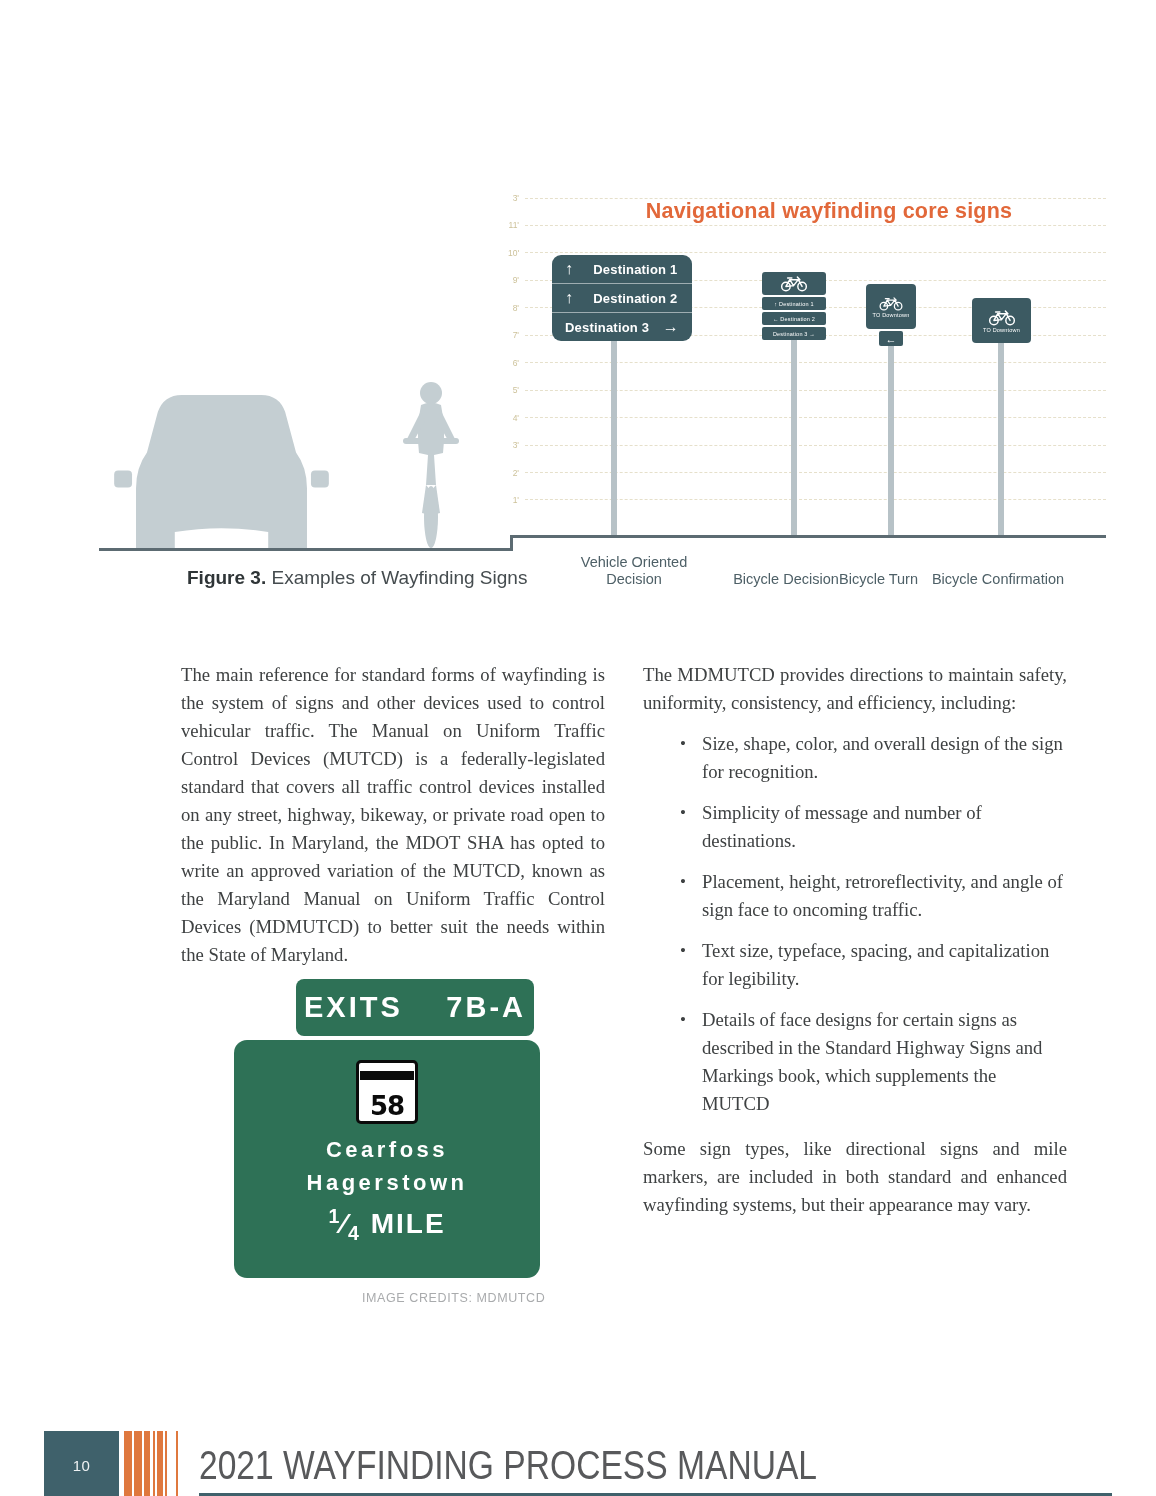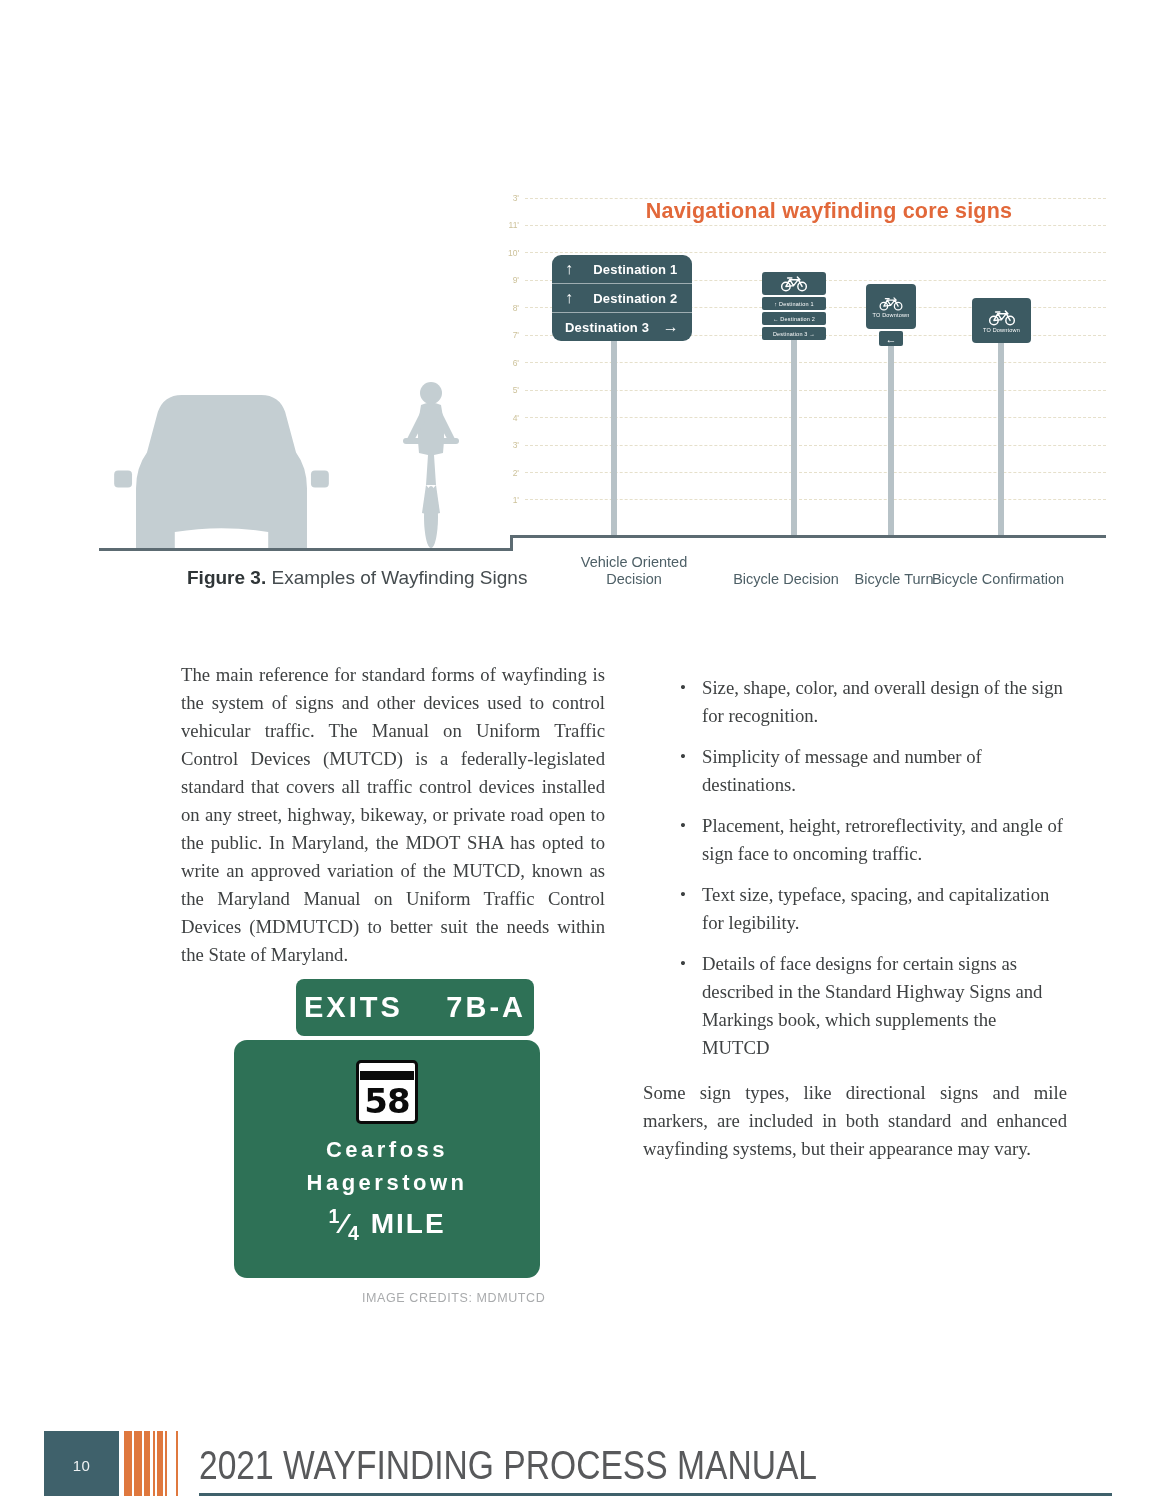--- a/index.html
+++ b/index.html
@@ -51,21 +51,21 @@
                align-items:center; justify-content:center; }
   .sign3 { left:822px; top:273px; width:50px; height:45px; }
   .sign4 { left:928px; top:287px; width:59px; height:45px; }
   .smallsign .to { font-size:5.5px; margin-top:1px; letter-spacing:0.2px; }
   .arrowplate { position:absolute; left:835px; top:320px; width:24px; height:15px;
                 border-radius:2px; display:flex; align-items:center; justify-content:center;
                 font-size:11px; font-weight:bold; }
   .siglabel { position:absolute; text-align:center; font-size:14.5px; color:#4e6067; }
   .lab1 { left:525px; top:543px; width:130px; line-height:17px; }
   .lab2 { left:660px; top:560px; width:164px; }
-  .lab3 { left:788px; top:560px; width:124px; }
+  .lab3 { left:750px; top:560px; width:124px;text-align:right; }
   .lab4 { left:872px; top:560px; width:164px; }
   .caption { position:absolute; left:143px; top:556px; font-size:19px; color:#454c4f; }
   .caption b { color:#2f3537; }
   
   .col { position:absolute; top:650px; width:424px;
          font-family:Liberation Serif, serif; font-size:18.7px;
          line-height:28px; color:#3e4142; }
   .col-left { left:137px; }
   .col-right { left:599px; }
   .col p.just { text-align:justify; }
@@ -80,21 +80,21 @@
   .hwy-tab { position:absolute; left:62px; top:2px; width:238px; height:57px;
              border-radius:8px; display:flex; align-items:center;
              justify-content:space-between; padding:0 8px;
              font-size:29px; font-weight:bold; letter-spacing:3px; }
   .hwy-main { position:absolute; left:0; top:63px; width:306px; height:238px;
               border-radius:13px; text-align:center; }
   .shield { position:relative; width:62px; height:64px; margin:20px auto 0;
             background:#ffffff; border:3px solid #0b0b0b; border-radius:5px; }
   .shield-band { position:absolute; left:1px; right:1px; top:8px; height:9px;
                  background:#0b0b0b; }
-  .shield-num { position:absolute; left:0; right:0; bottom:0px; font-size:34px;
+  .shield-num { position:absolute; left:0; right:0; bottom:0px; font-size:26px;
                 font-weight:bold; color:#0b0b0b;
                 font-family:"DejaVu Sans", sans-serif; letter-spacing:-1px; }
   .hwy-dest { font-size:22px; font-weight:bold; letter-spacing:3.5px; }
   .dest1 { margin-top:13px; }
   .dest2 { margin-top:7px; }
   .hwy-dist { margin-top:9px; font-size:28px; font-weight:bold; letter-spacing:2px; }
   .hwy-dist sup { font-size:70%; }
   .hwy-dist sub { font-size:70%; }
   .credits { position:absolute; left:128px; top:314px; font-size:12.5px;
              color:#a9abad; letter-spacing:0.6px; white-space:nowrap; }
@@ -275,20 +275,21 @@
 
   <div class="caption">
     <b>Figure 3.</b><span> Examples of Wayfinding Signs</span>
   </div>
 
   <div class="col col-left">
     <p class="just">The main reference for standard forms of wayfinding is the system of signs and other devices used to control vehicular traffic. The Manual on Uniform Traffic Control Devices (MUTCD) is a federally-legislated standard that covers all traffic control devices installed on any street, highway, bikeway, or private road open to the public. In Maryland, the MDOT SHA has opted to write an approved variation of the MUTCD, known as the Maryland Manual on Uniform Traffic Control Devices (MDMUTCD) to better suit the needs within the State of Maryland.</p>
   </div>
 
   <div class="col col-right">
+    <p class="just">The MDMUTCD provides directions to maintain safety, uniformity, consistency, and efficiency, including:</p>
     <div class="bullets">
 
         <div class="bullet-item">
           <span>Size, shape, color, and overall design of the sign for recognition.</span>
         </div>
 
         <div class="bullet-item">
           <span>Simplicity of message and number of destinations.</span>
         </div>
 

